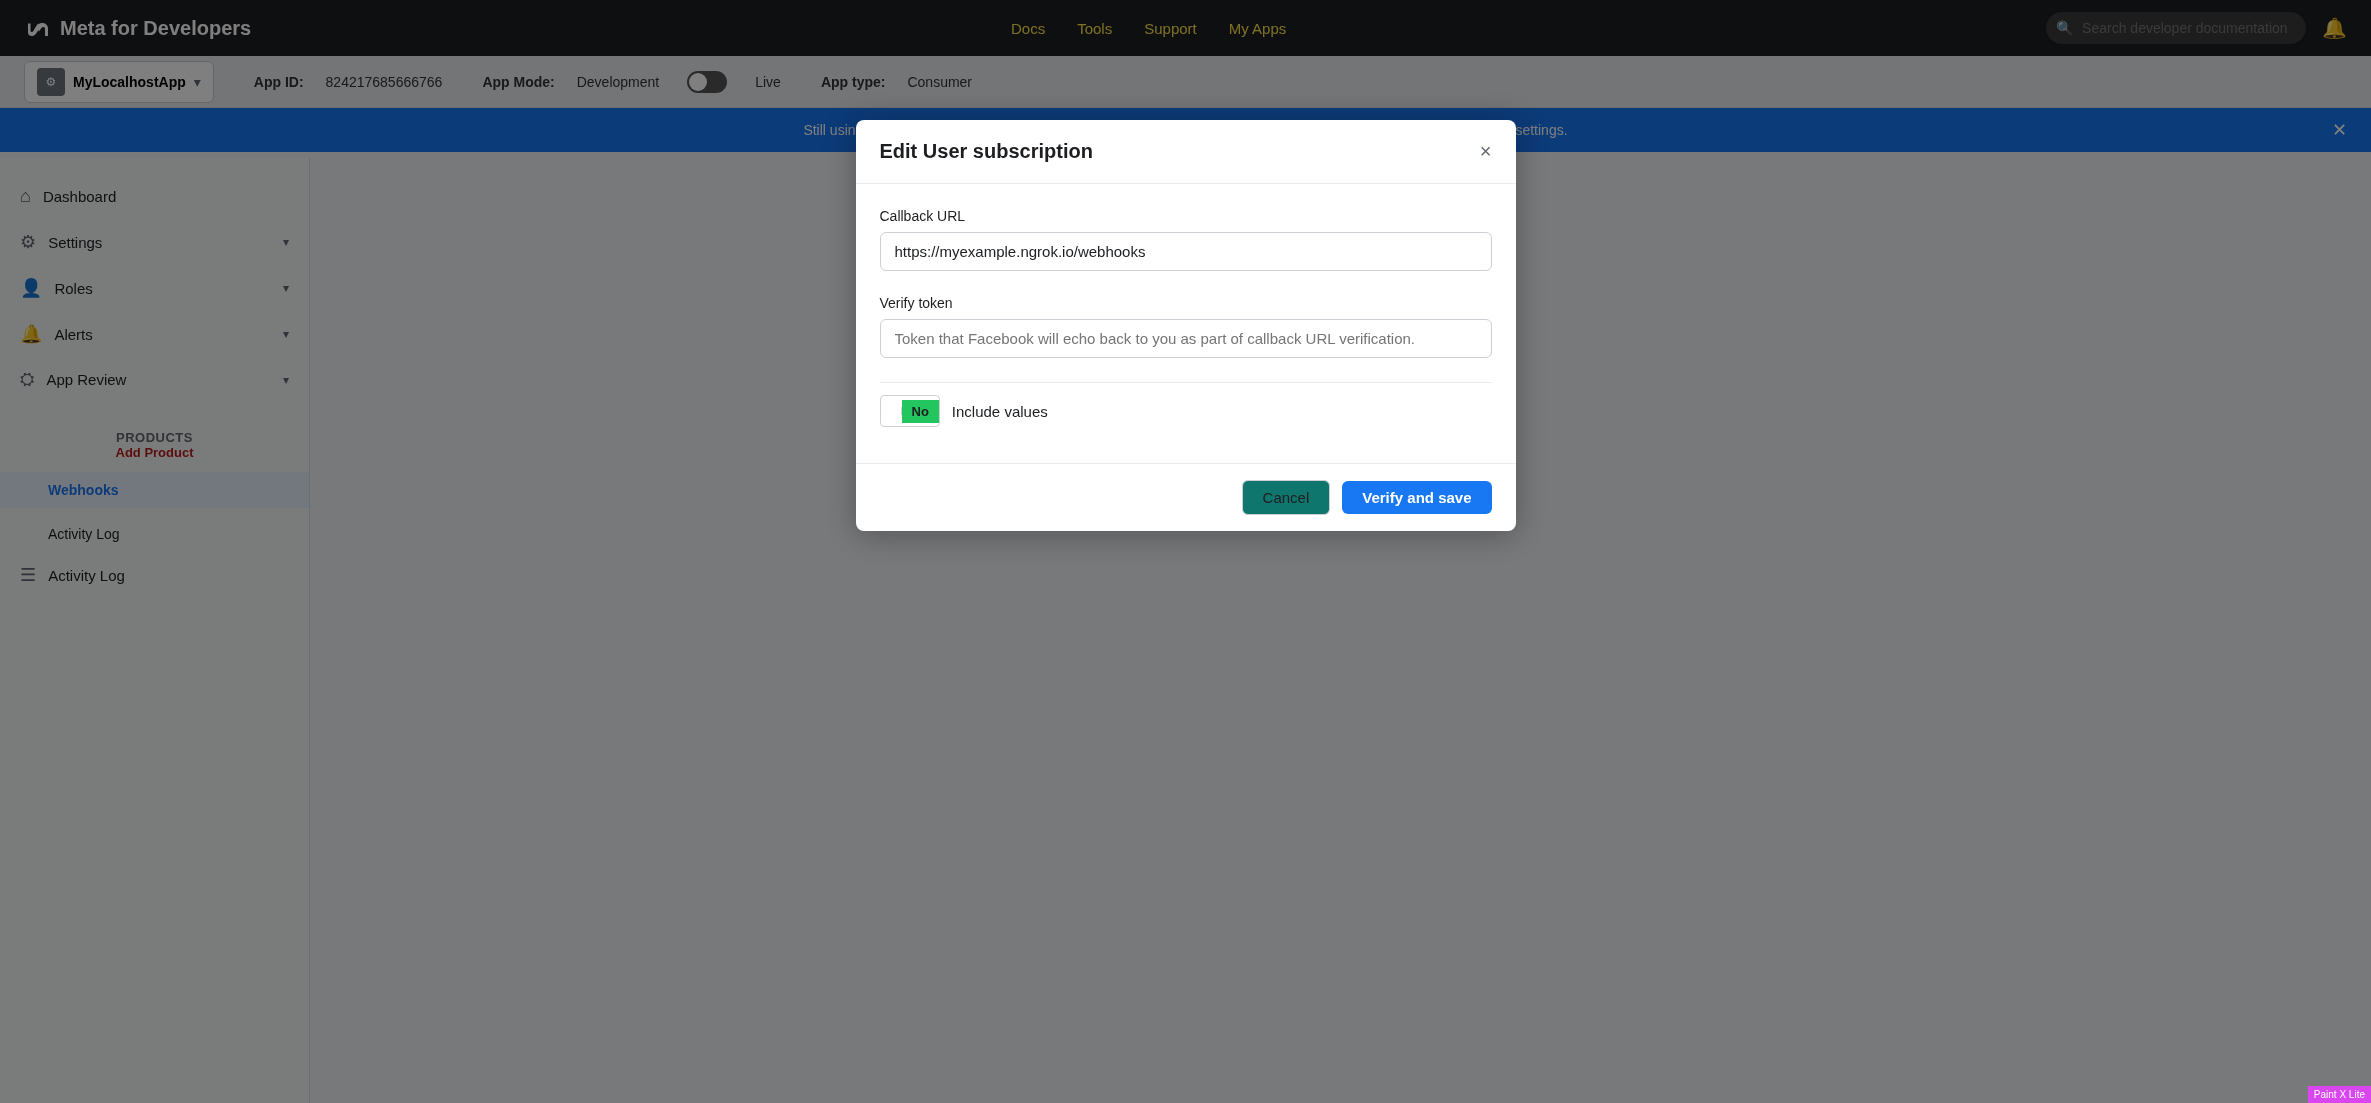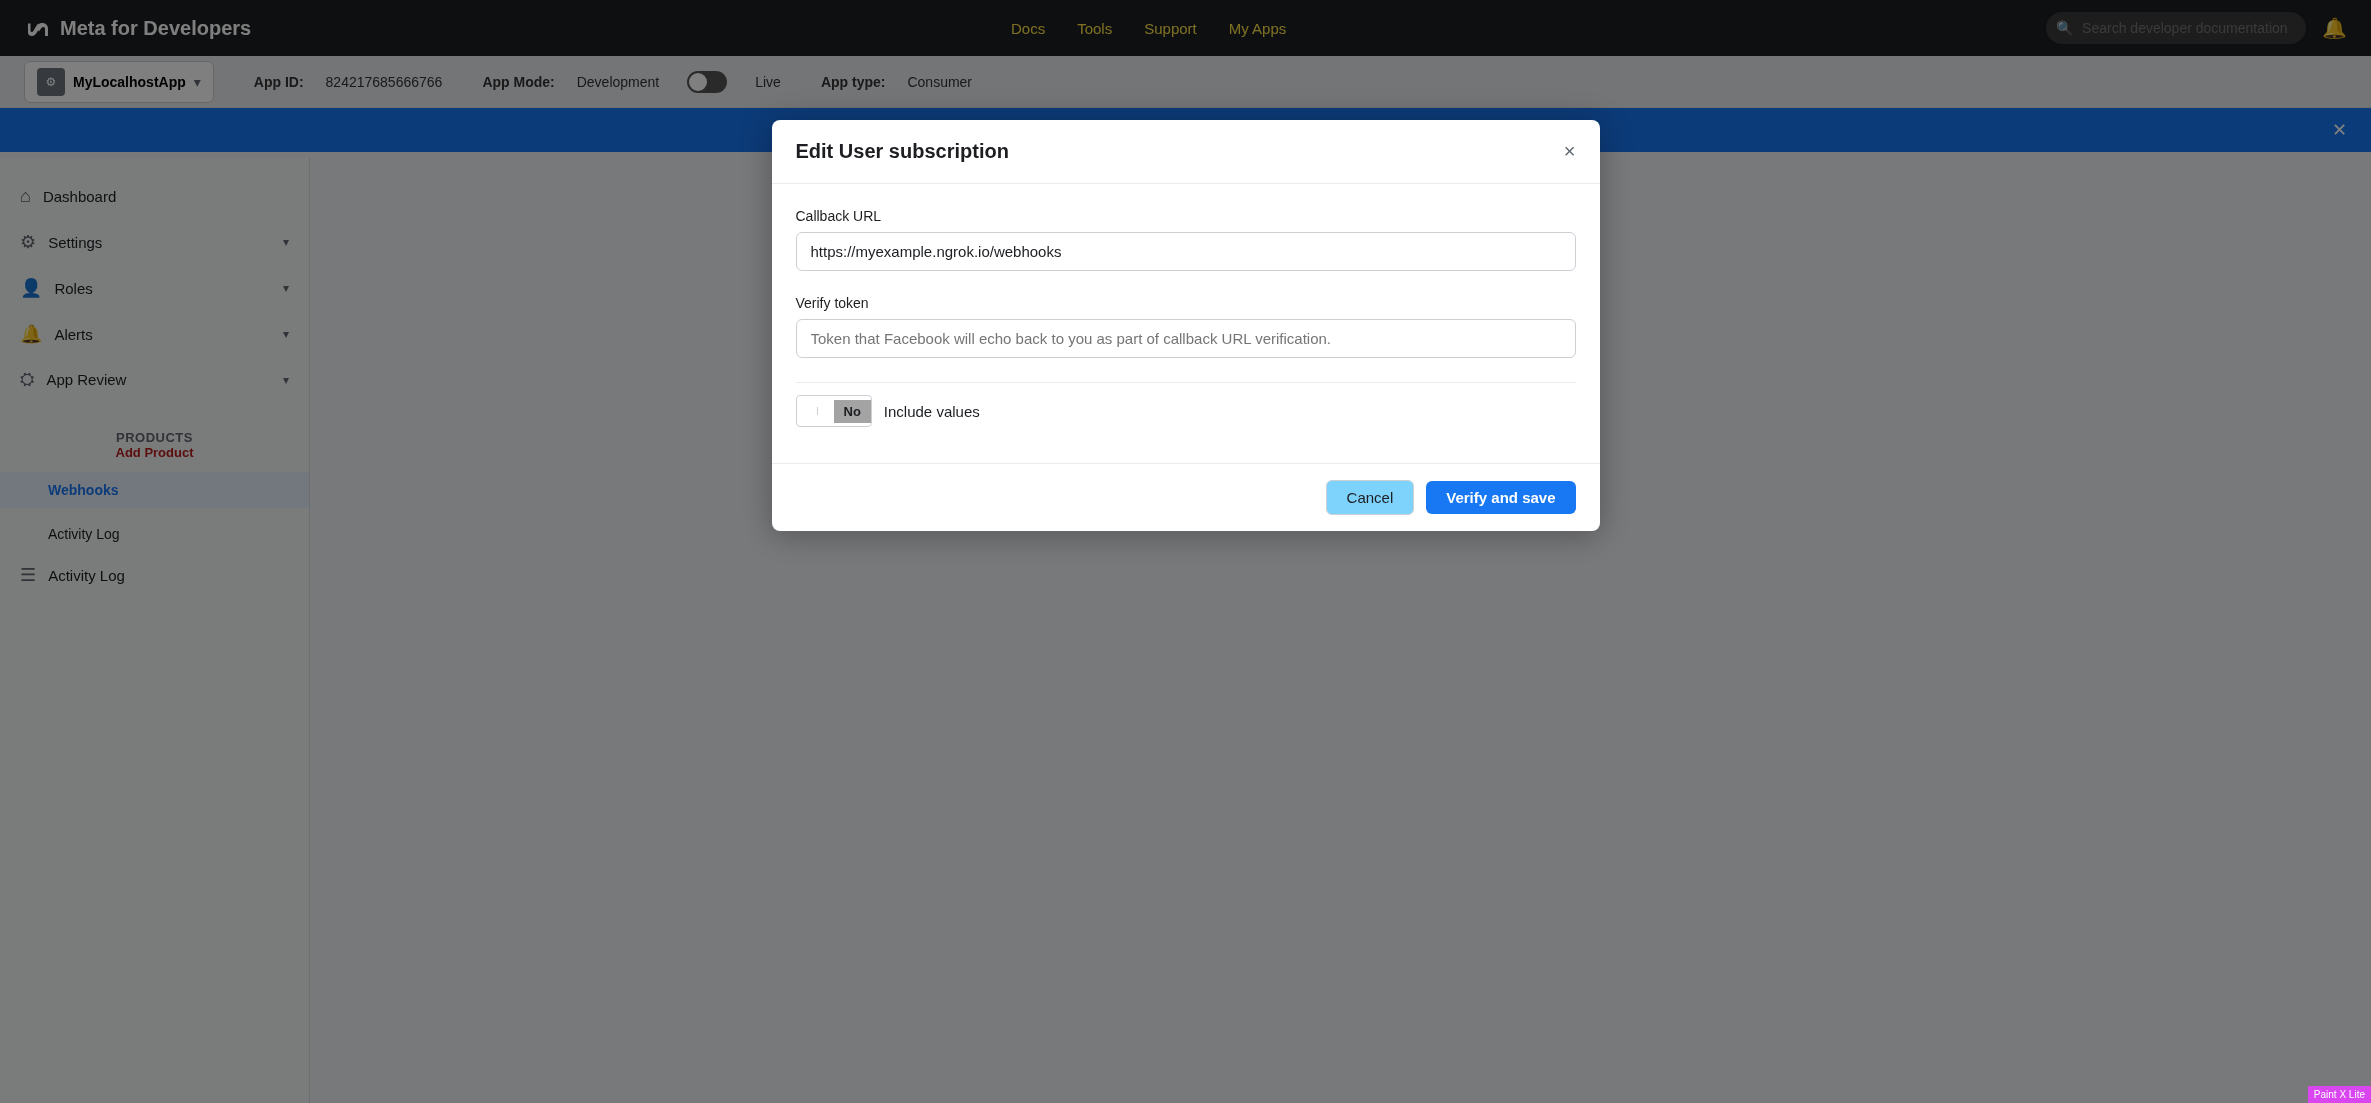--- a/index.html
+++ b/index.html
@@ -202,21 +202,21 @@
       display: flex;
       align-items: flex-start;
       justify-content: center;
       padding-top: 120px;
     }
 
     
     .modal {
       background: white;
       border-radius: 8px;
-      width: 828px;
+      width: 660px;
       max-width: 90%;
       box-shadow: 0 4px 32px rgba(0,0,0,0.3);
       overflow: hidden;
     }
     .modal-header {
       padding: 20px 24px;
       border-bottom: 1px solid #e9ebee;
       display: flex;
       align-items: center;
       justify-content: space-between;
@@ -253,38 +253,37 @@
     }
     .toggle-no-off {
       padding: 4px 10px;
       background: white;
       font-size: 13px;
       color: #606770;
       border-right: 1px solid #ccd0d5;
     }
     .toggle-no-label {
       padding: 4px 10px;
-      background: #a3a3a3;
+      background: #22c55e;
       font-size: 13px;
       color: #1c1e21;
       font-weight: 600;
-      margin-left: 16px;
     }
     .include-values-text { font-size: 15px; color: #1c1e21; }
     .modal-footer {
       padding: 16px 24px;
       border-top: 1px solid #e9ebee;
       display: flex;
       align-items: center;
       justify-content: flex-end;
       gap: 12px;
     }
     .btn-cancel {
       padding: 8px 20px;
-      background: #7dd3fc;
+      background: #0f766e;
       border: 1px solid #ccd0d5;
       border-radius: 6px;
       cursor: pointer;
       font-size: 15px;
       color: #1c1e21;
     }
     .btn-primary {
       padding: 8px 20px;
       background: #1877f2;
       border: none;

